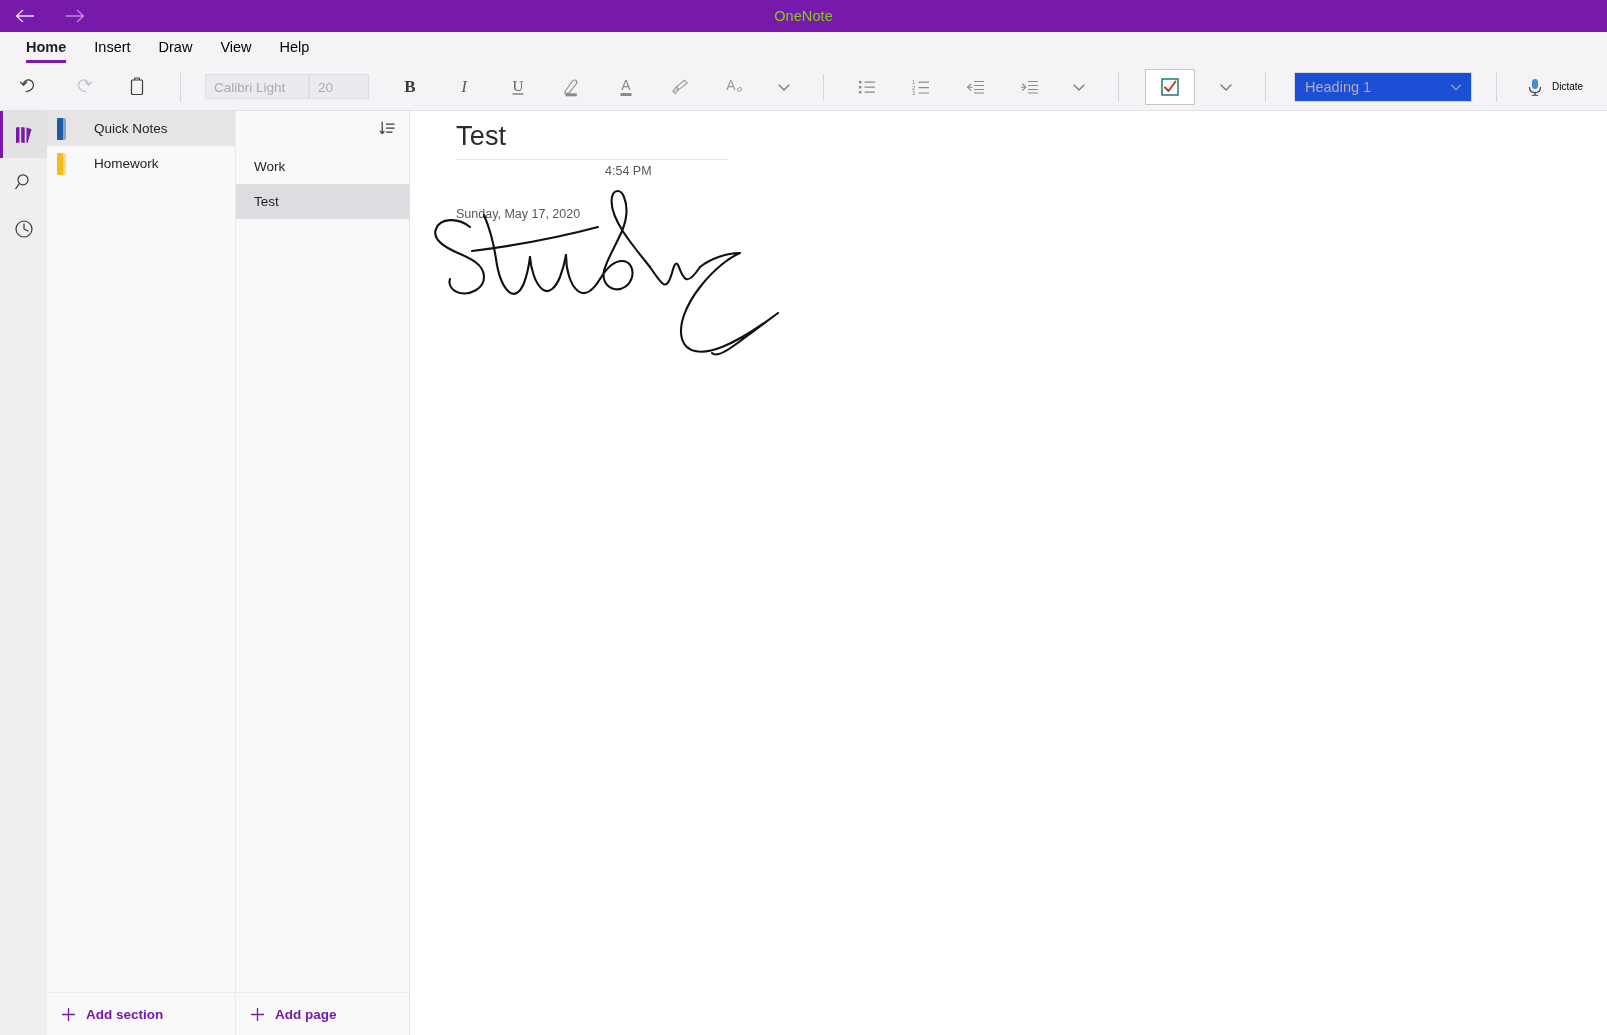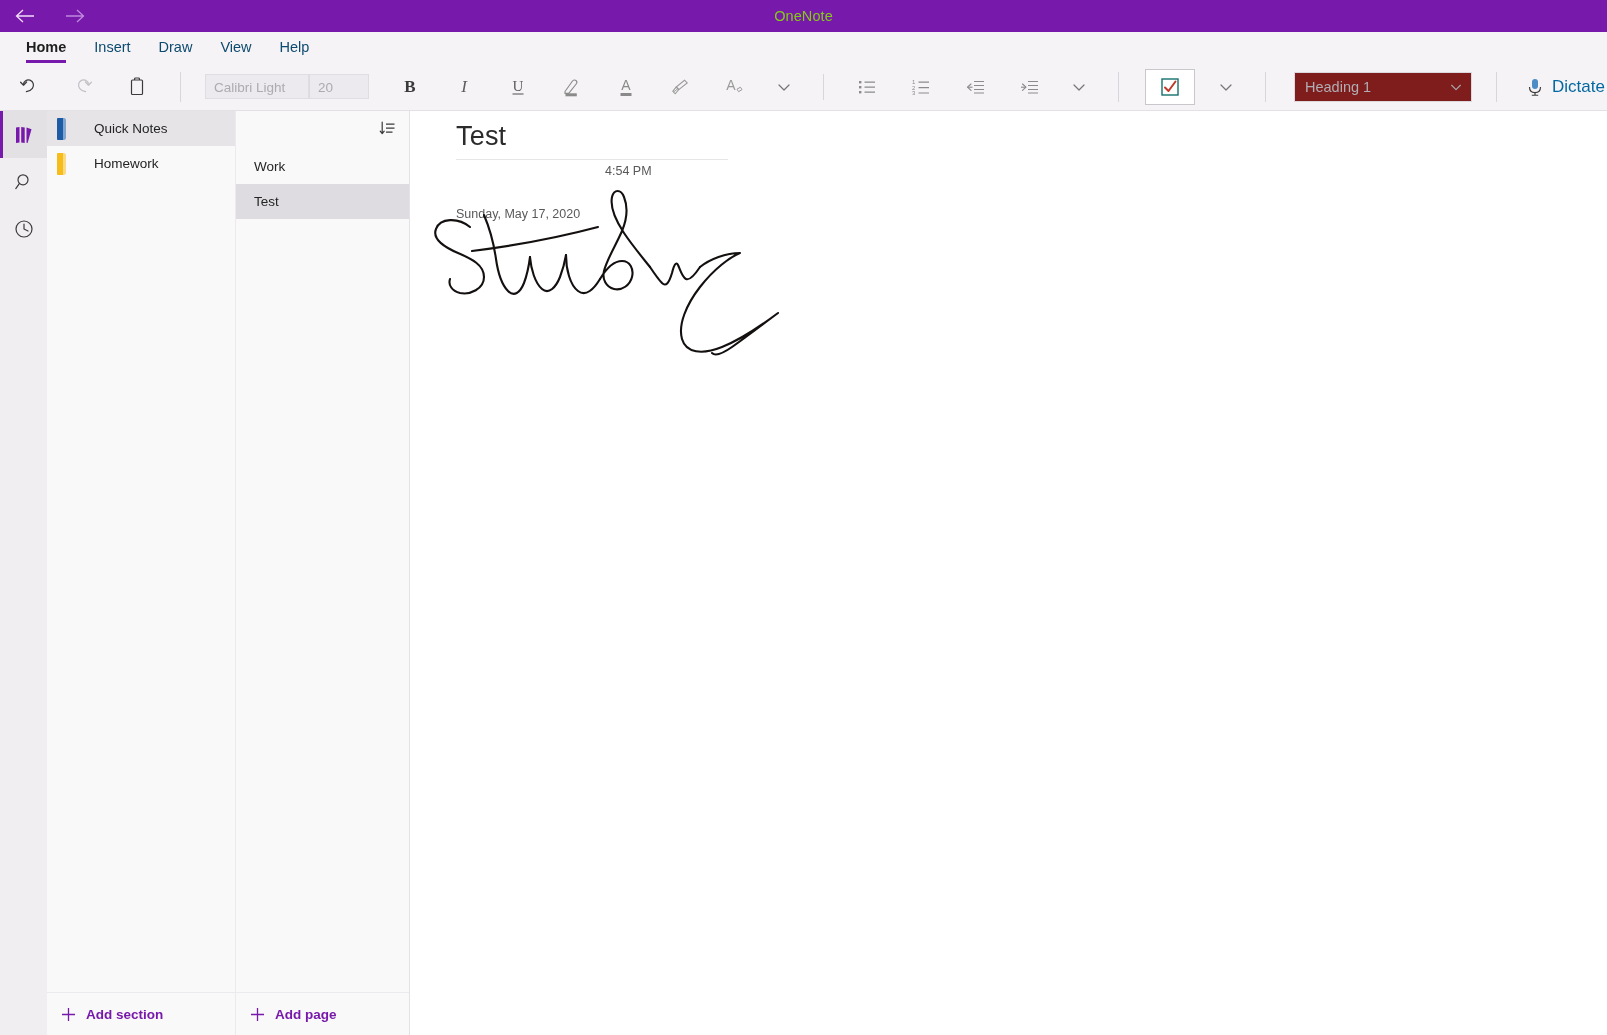--- a/index.html
+++ b/index.html
@@ -69,21 +69,21 @@
     height: 31px;
     padding-left: 12px;
     gap: 0px;
   }
   .tab {
     position: relative;
     padding: 0 14px;
     height: 31px;
     line-height: 31px;
     font-size: 14.5px;
-    color: #0c4a6e;
+    color: #000000;
     cursor: pointer;
     white-space: nowrap;
   }
   .tab.active { font-weight: bold; color: #1f1f1f; }
   .tab.active::after {
     content: "";
     position: absolute;
     left: 14px; right: 14px;
     bottom: 0;
     height: 3px;
@@ -153,42 +153,42 @@
     align-items: center;
     justify-content: center;
     margin-left: 2px;
     cursor: pointer;
     flex: none;
   }
   .style-box {
     width: 178px;
     height: 30px;
     border: 1px solid #dcd9de;
-    background: #7f1d1d;
+    background: #1d4ed8;
     display: flex;
     align-items: center;
     justify-content: space-between;
     padding: 0 8px 0 10px;
     box-sizing: border-box;
     color: #b0adb3;
     font-size: 14.5px;
     margin-left: 4px;
     cursor: pointer;
     flex: none;
   }
   .dictate {
     display: flex;
     align-items: center;
     gap: 7px;
     padding: 0 6px 0 4px;
     height: 34px;
     cursor: pointer;
     flex: none;
   }
-  .dictate-label { font-size: 17px; color: #0369a1; text-align: center; }
+  .dictate-label { font-size: 10px; color: #000000; text-align: center; }
 
   
   .body {
     flex: 1;
     display: flex;
     min-height: 0;
     position: relative;
   }
 
   

